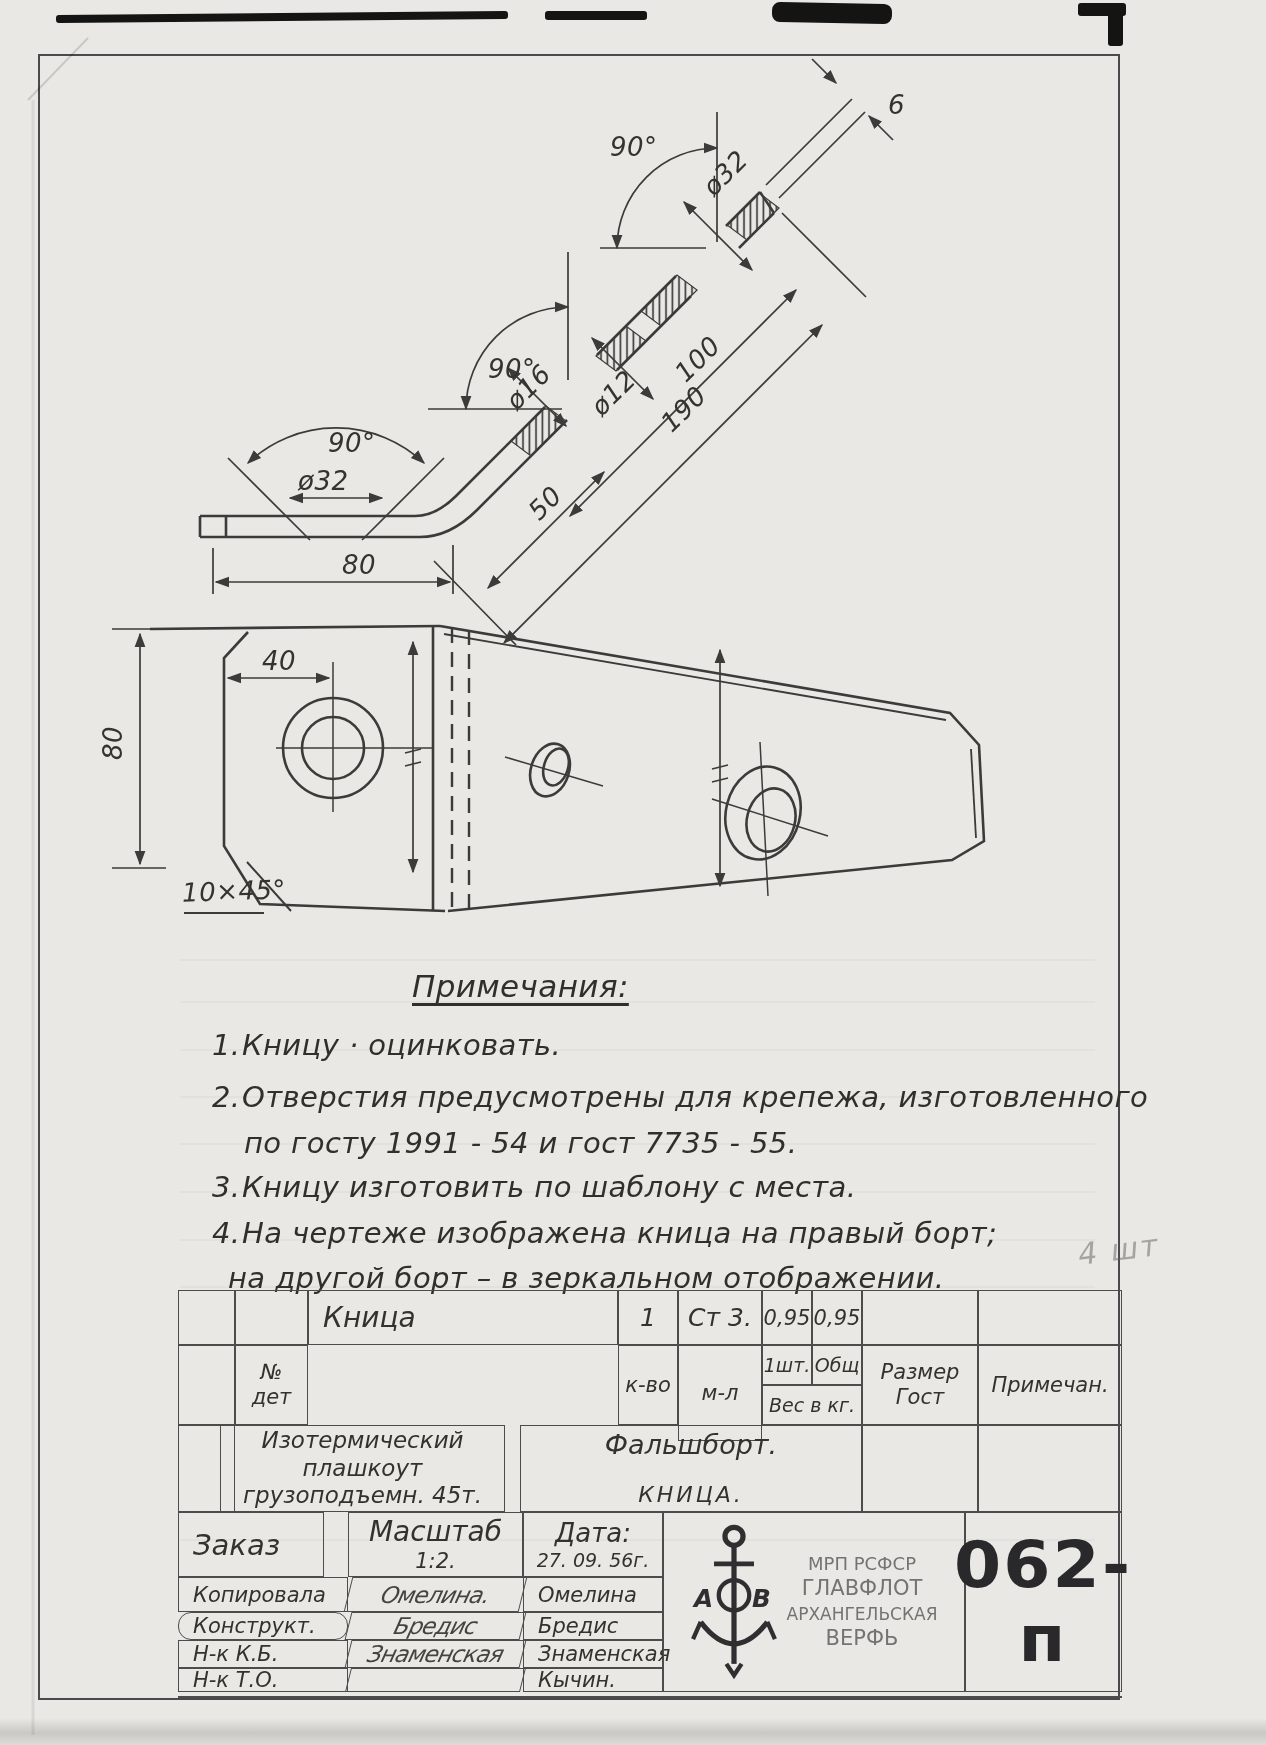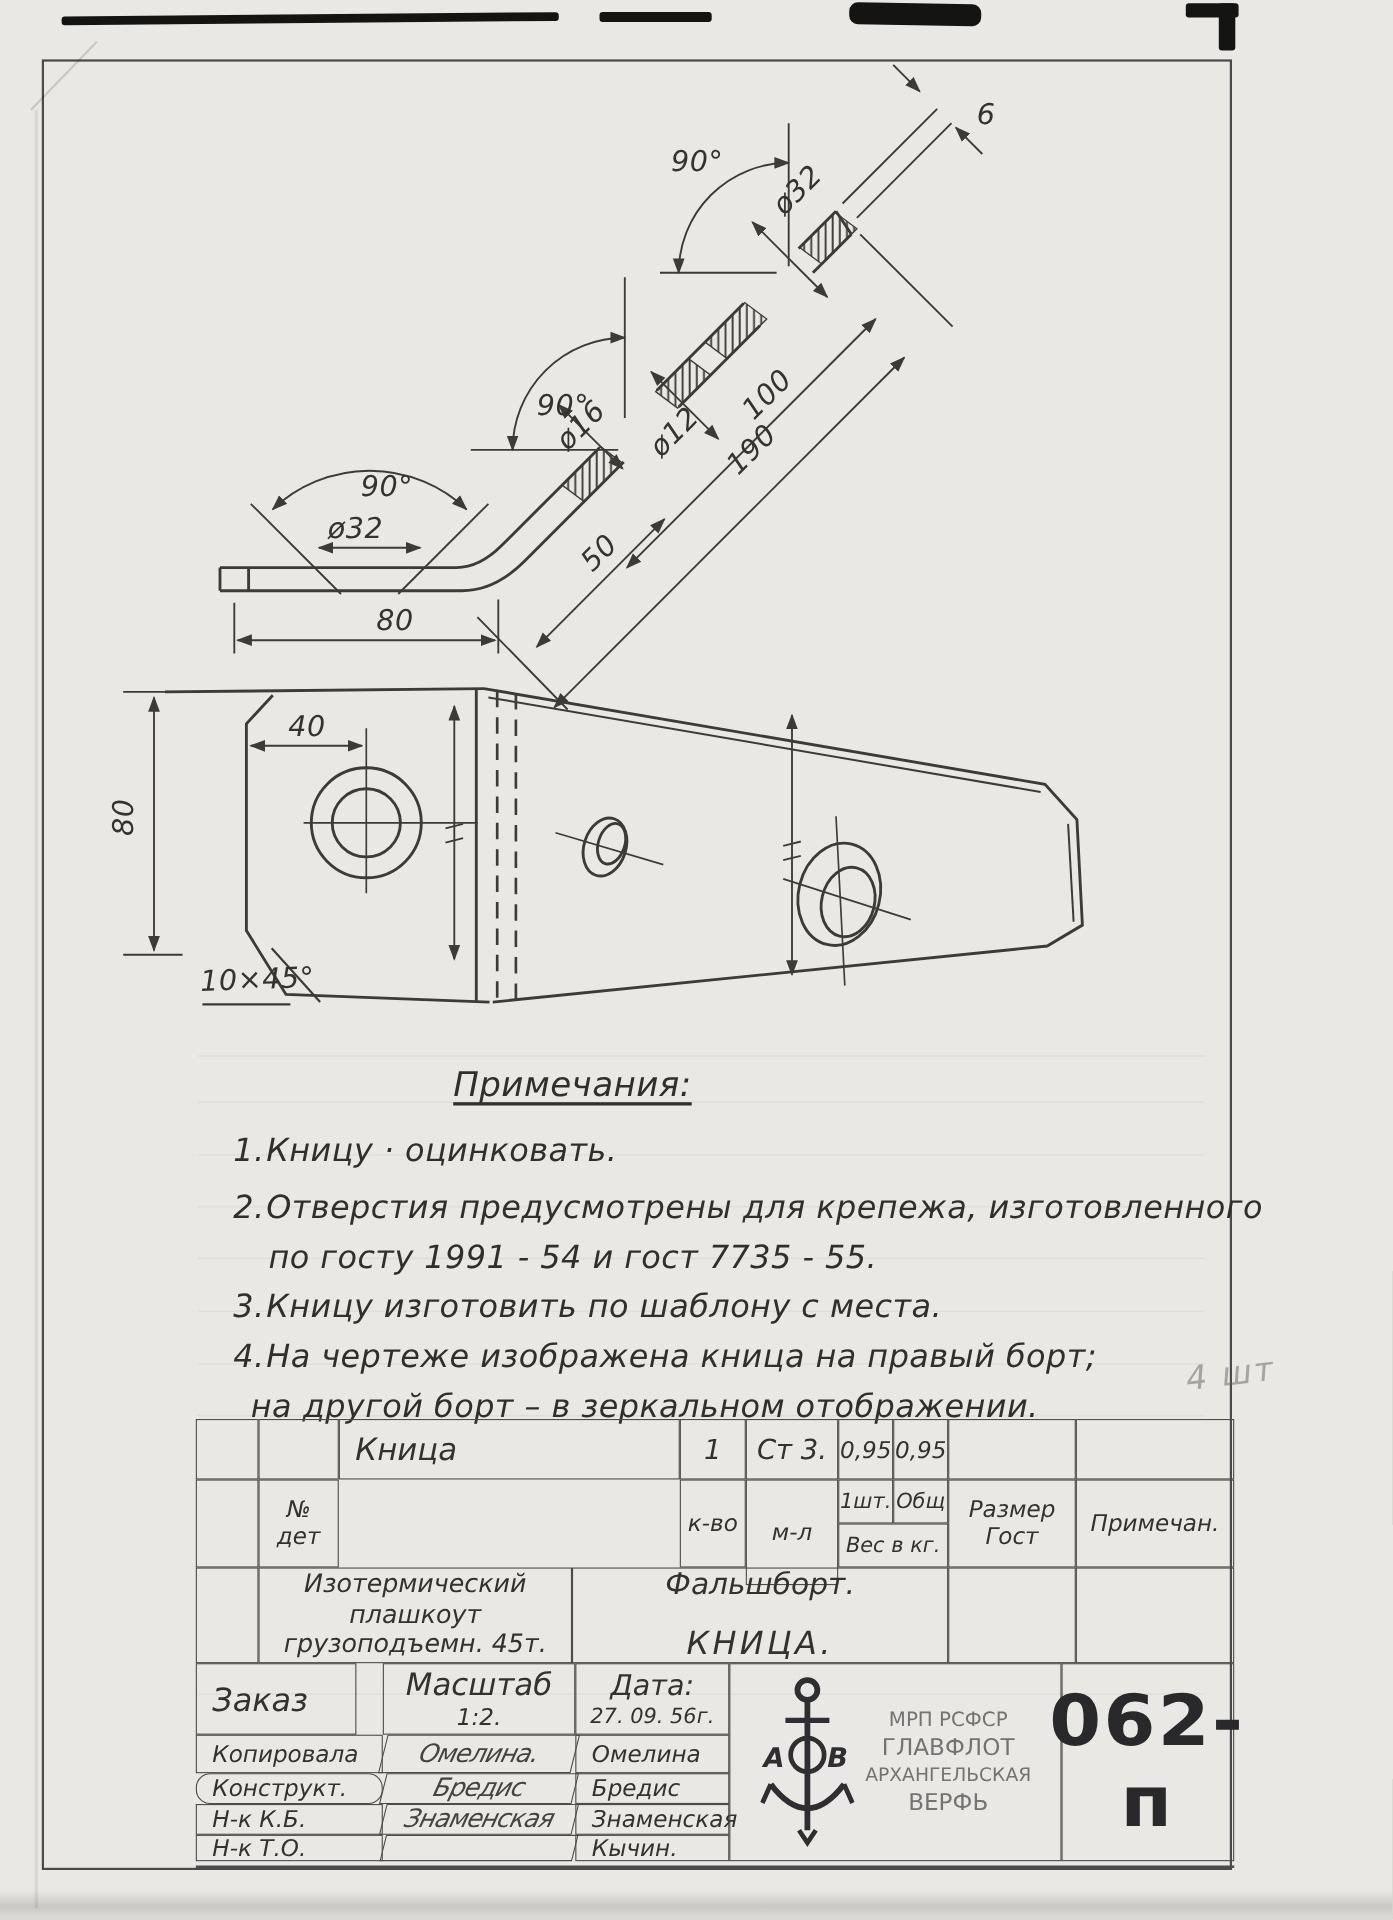--- a/index.html
+++ b/index.html
@@ -202,28 +202,28 @@
 <div class="cell tiny" style="left:762px;top:1345px;width:50px;height:40px;">1шт.</div>
 <div class="cell tiny" style="left:812px;top:1345px;width:50px;height:40px;">Общ</div>
 <div class="cell tiny" style="left:762px;top:1385px;width:100px;height:40px;">Вес в кг.</div>
 <div class="cell small" style="left:978px;top:1345px;width:144px;height:80px;">Примечан.</div>
 <div class="cell col small" style="left:862px;top:1345px;width:116px;height:80px;">
   <span>Размер</span>
   <span>Гост</span>
 </div>
 
 <div class="cell" style="left:178px;top:1425px;width:57px;height:87px;"></div>
-<div class="cell col" style="left:235px;top:1425px;width:285px;height:87px;font-size:23px;">
+<div class="cell col" style="left:220px;top:1425px;width:285px;height:87px;font-size:23px;">
   <span>Изотермический</span>
   <span>плашкоут</span>
   <span>грузоподъемн. 45т.</span>
 </div>
 <div class="cell col" style="left:520px;top:1425px;width:342px;height:87px;">
   <span style="font-size:27px;">Фальшборт.</span>
-  <span style="font-size:29px;letter-spacing:3px;margin-top:20px;">КНИЦА.</span>
+  <span style="font-size:22px;letter-spacing:3px;margin-top:20px;">КНИЦА.</span>
 </div>
 <div class="cell" style="left:862px;top:1425px;width:116px;height:87px;"></div>
 <div class="cell" style="left:978px;top:1425px;width:144px;height:87px;"></div>
 
 <div class="cell left" style="left:178px;top:1512px;width:146px;height:65px;font-size:29px;">Заказ</div>
 <div class="cell col" style="left:348px;top:1512px;width:175px;height:65px;">
   <span style="font-size:28px;">Масштаб</span>
   <span style="font-size:21px;">1:2.</span>
 </div>
 <div class="cell col" style="left:523px;top:1512px;width:140px;height:65px;">

